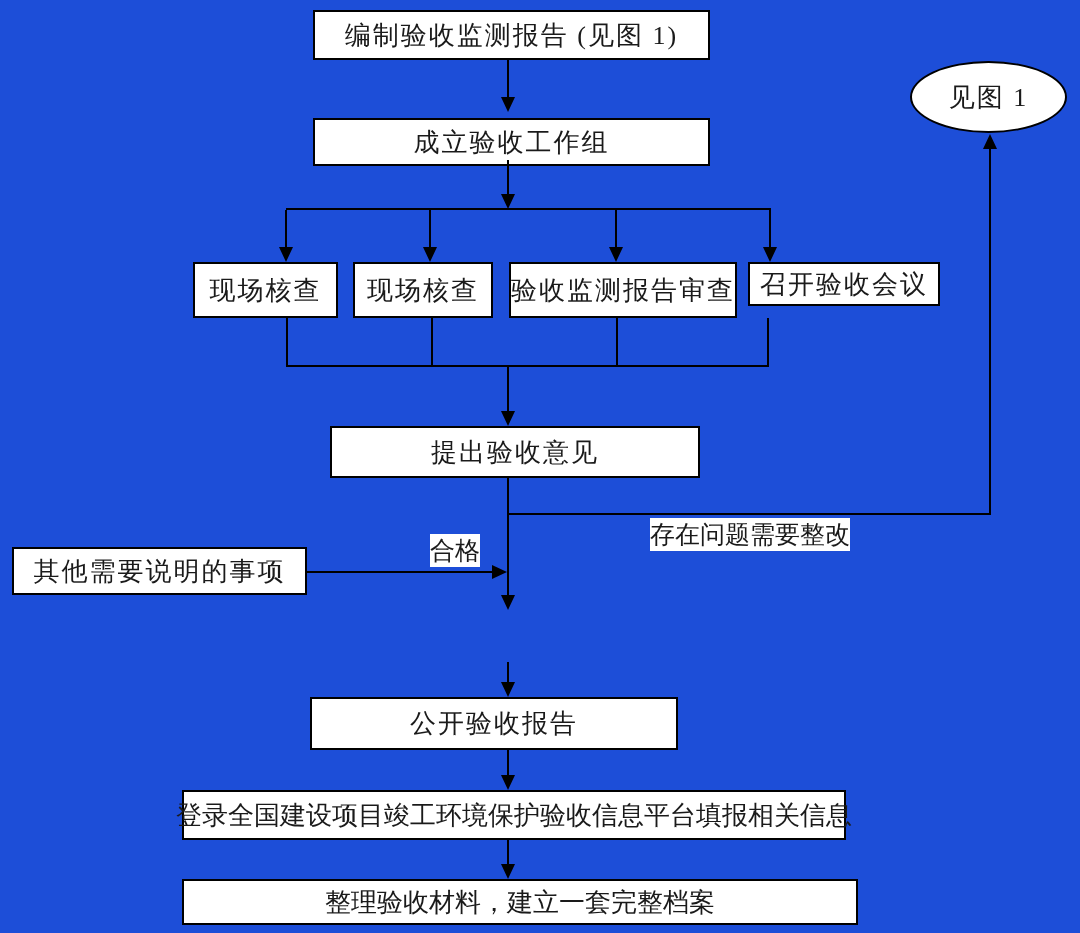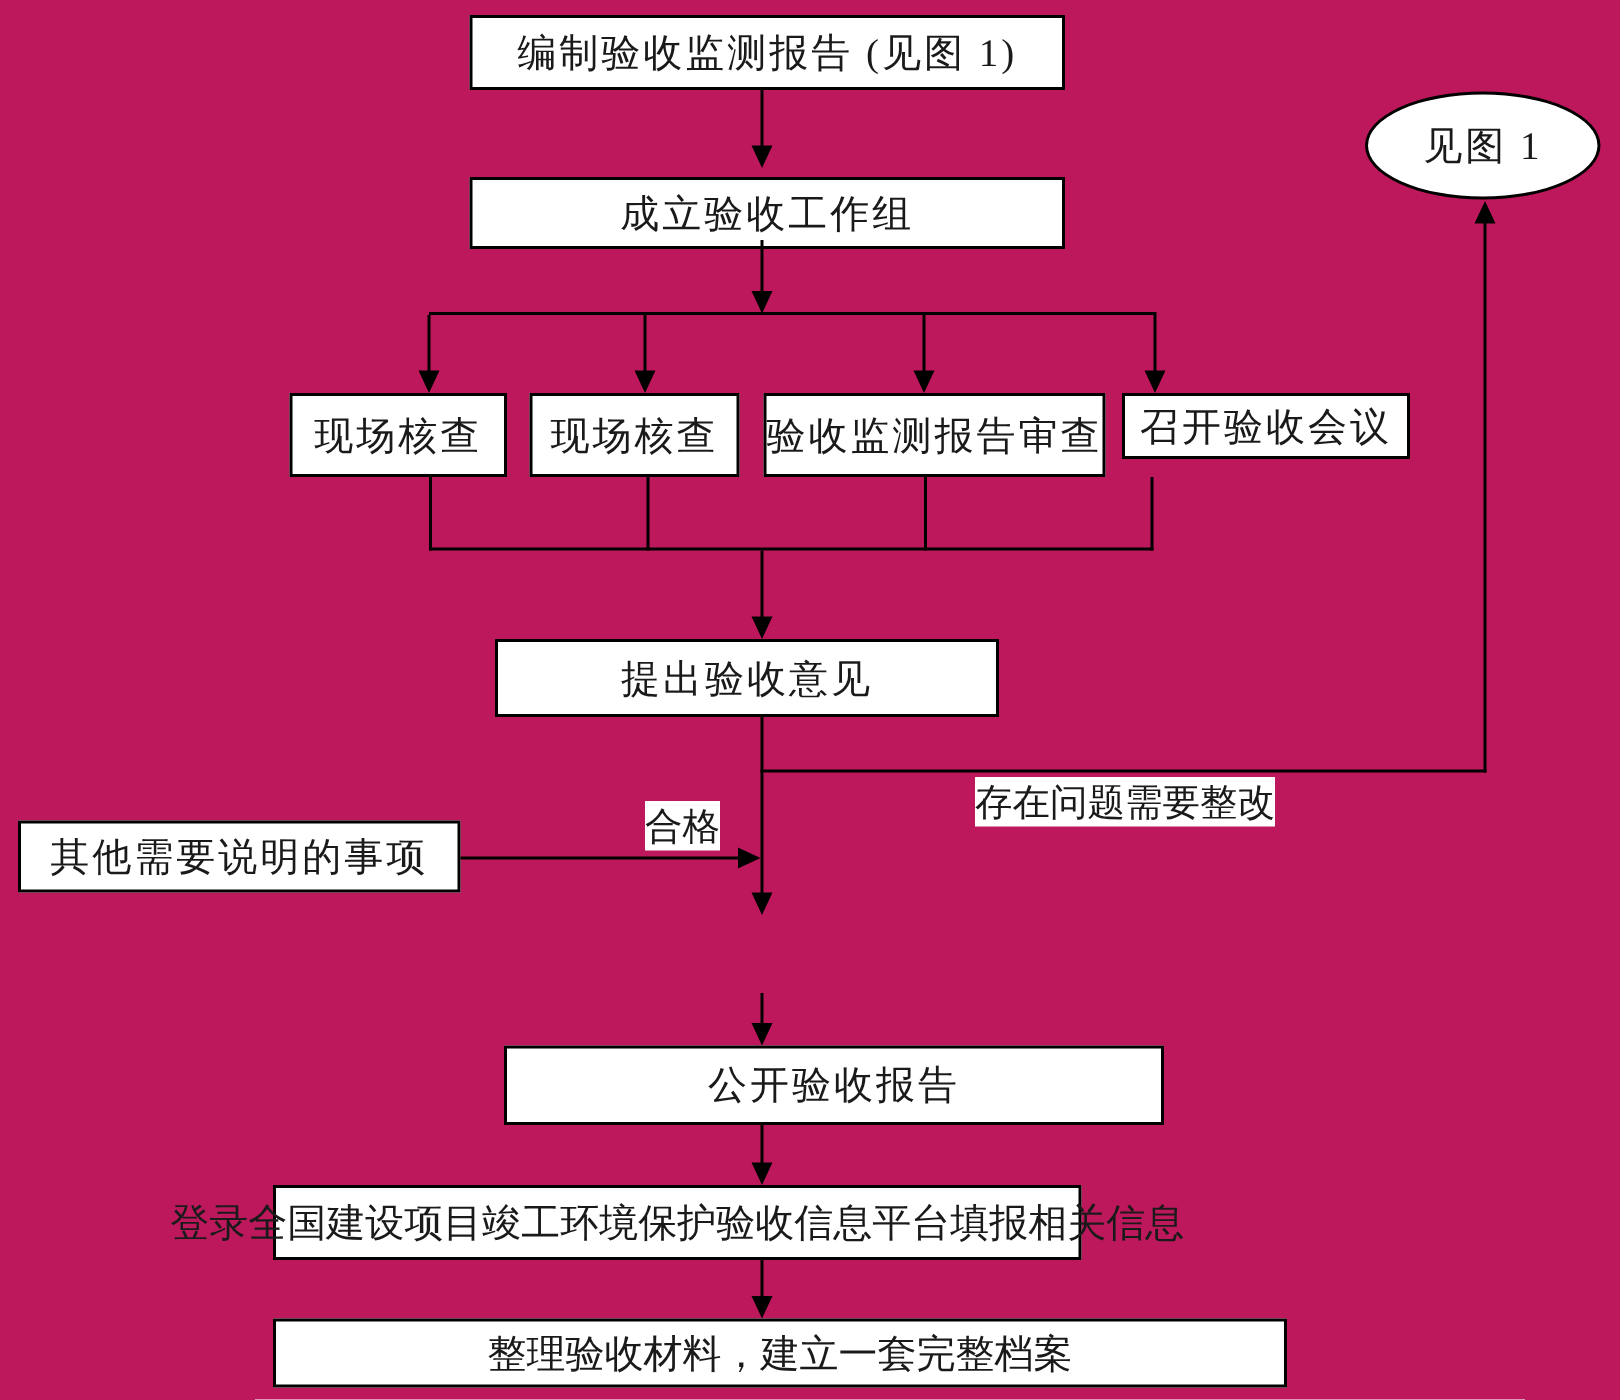--- a/index.html
+++ b/index.html
@@ -1,20 +1,20 @@
 <!DOCTYPE html>
 <html><head>
 <meta charset="utf-8">
 <style>
   html, body { margin: 0; padding: 0; background: #ffffff; }
   #canvas {
     position: relative;
     width: 1080px;
     height: 933px;
-    background: #be185d;
+    background: #1d4ed8;
     font-family: "Liberation Serif", "DejaVu Serif", serif;
     color: #1a1a1a;
     overflow: hidden;
   }
   .node {
     position: absolute;
     border: 2px solid #000000;
     background: #ffffff;
     display: flex;
     align-items: center;
@@ -71,28 +71,28 @@
   <div class="node" style="left:313px; top:118px; width:397px; height:48px;">成立验收工作组</div>
 
   <div class="node" style="left:193px; top:262px; width:145px; height:56px;">现场核查</div>
 
   <div class="node" style="left:353px; top:262px; width:140px; height:56px;">现场核查</div>
 
   <div class="node" style="left:509px; top:262px; width:228px; height:56px;">验收监测报告审查</div>
 
   <div class="node" style="left:748px; top:262px; width:192px; height:44px;">召开验收会议</div>
 
-  <div class="node" style="left:330px; top:426px; width:336px; height:52px;">提出验收意见</div>
+  <div class="node" style="left:330px; top:426px; width:370px; height:52px;">提出验收意见</div>
 
   <div class="node" style="left:12px;  top:547px; width:295px; height:48px;">其他需要说明的事项</div>
 
 
-  <div class="node" style="left:336px; top:697px; width:440px; height:53px;">公开验收报告</div>
+  <div class="node" style="left:310px; top:697px; width:368px; height:53px;">公开验收报告</div>
 
-  <div class="node tight" style="left:182px; top:790px; width:539px; height:50px;">登录全国建设项目竣工环境保护验收信息平台填报相关信息</div>
+  <div class="node tight" style="left:182px; top:790px; width:664px; height:50px;">登录全国建设项目竣工环境保护验收信息平台填报相关信息</div>
 
   <div class="node tight" style="left:182px; top:879px; width:676px; height:46px;font-family:Liberation Serif, serif;">整理验收材料，建立一套完整档案</div>
 
   <div class="node ellipse" style="left:910px; top:61px; width:157px; height:72px;">见图 1</div>
 
   <div class="edge-label" style="left:430px; top:534px;">合格</div>
 
   <div class="edge-label" style="left:650px; top:518px;">存在问题需要整改</div>
 
   <div class="vline" style="left:507px; top:60px;  height:38px;"></div>

